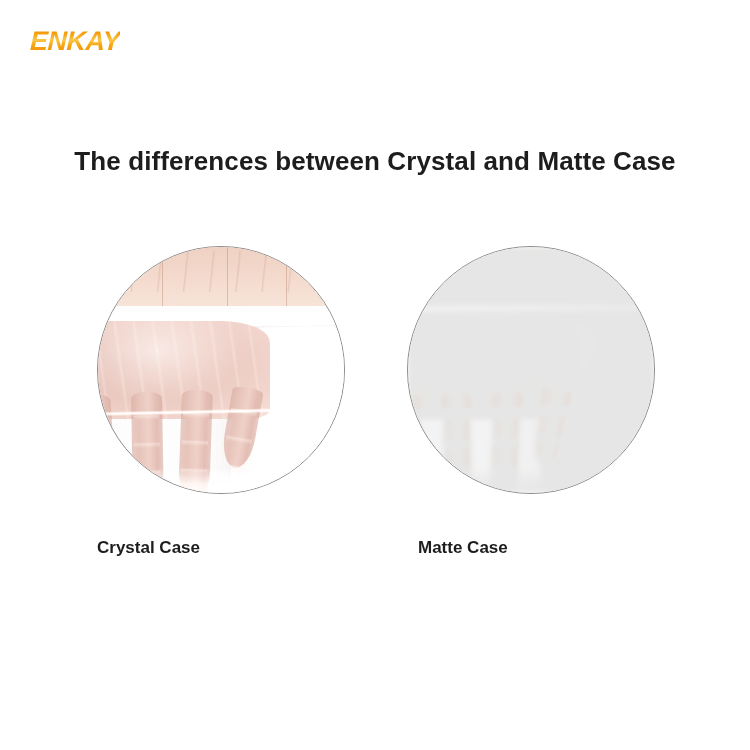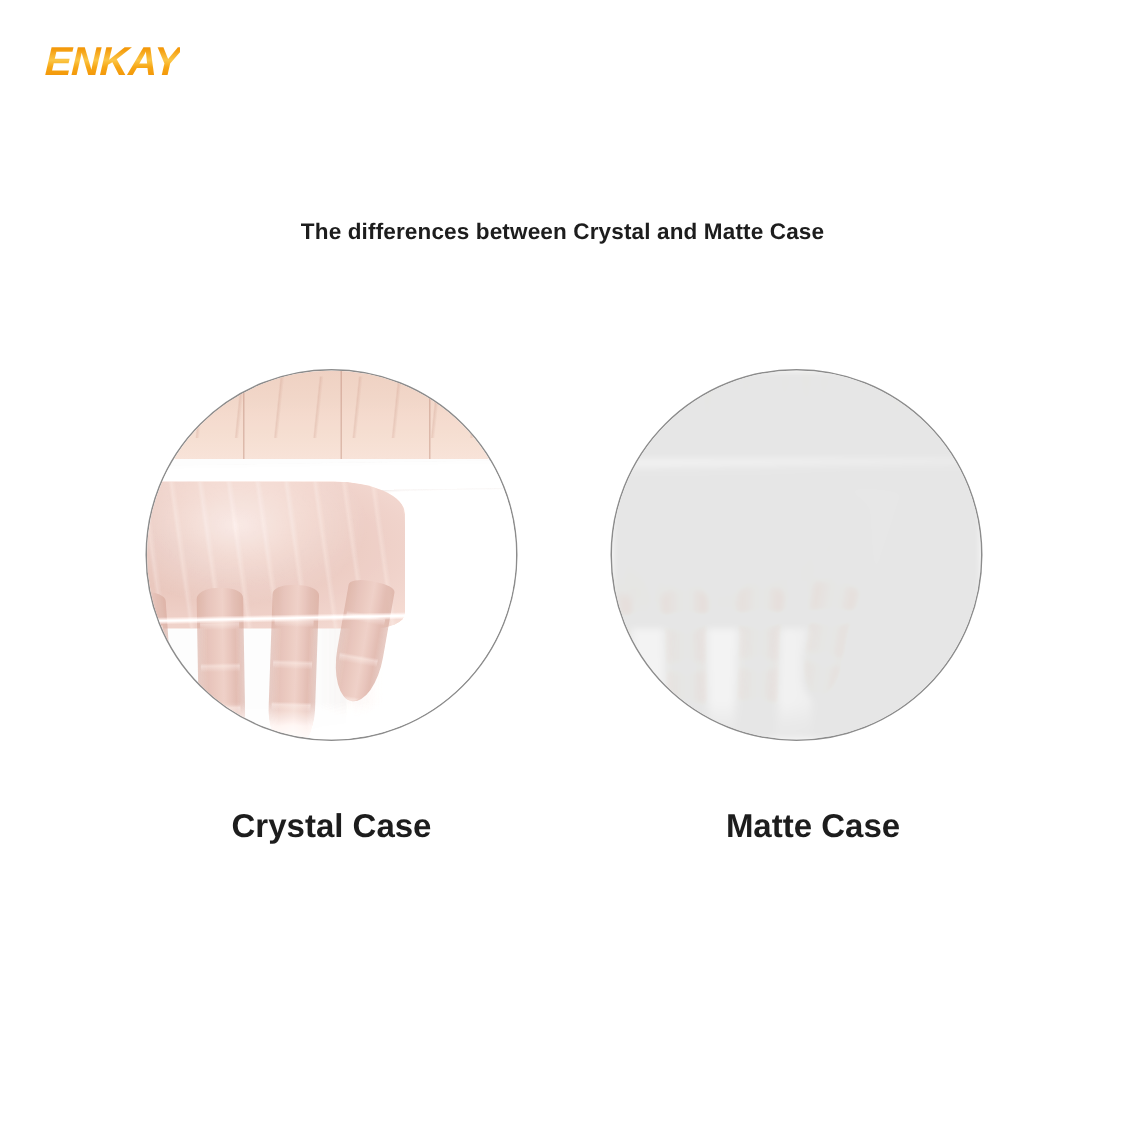--- a/index.html
+++ b/index.html
@@ -38,21 +38,21 @@
     transform: skewX(-2deg);
   }
 
   
   .heading {
     position: absolute;
     top: 146px;
     left: 0;
     width: 750px;
     text-align: center;
-    font-size: 15px;
+    font-size: 26px;
     font-weight: bold;
     color: #1d1d1d;
     letter-spacing: 0.1px;
   }
 
   
   .compare-row {
     position: absolute;
     top: 246px;
     left: 0;
@@ -264,22 +264,22 @@
     position:absolute; inset:0;
     background: rgba(255,255,255,0.05);
     pointer-events:none;
   }
 
   
   .caption {
     position: absolute;
     top: 538px;
     width: 248px;
-    text-align: center;
-    font-size: 22px;
+    text-align: left;
+    font-size: 17px;
     font-weight: bold;
     color: #1d1d1d;
   }
   .caption.left  { left: 97px; }
   .caption.right { left: 418px; }
 </style>
 </head>
 <body>
 
 <div class="logo">ENKAY</div>

